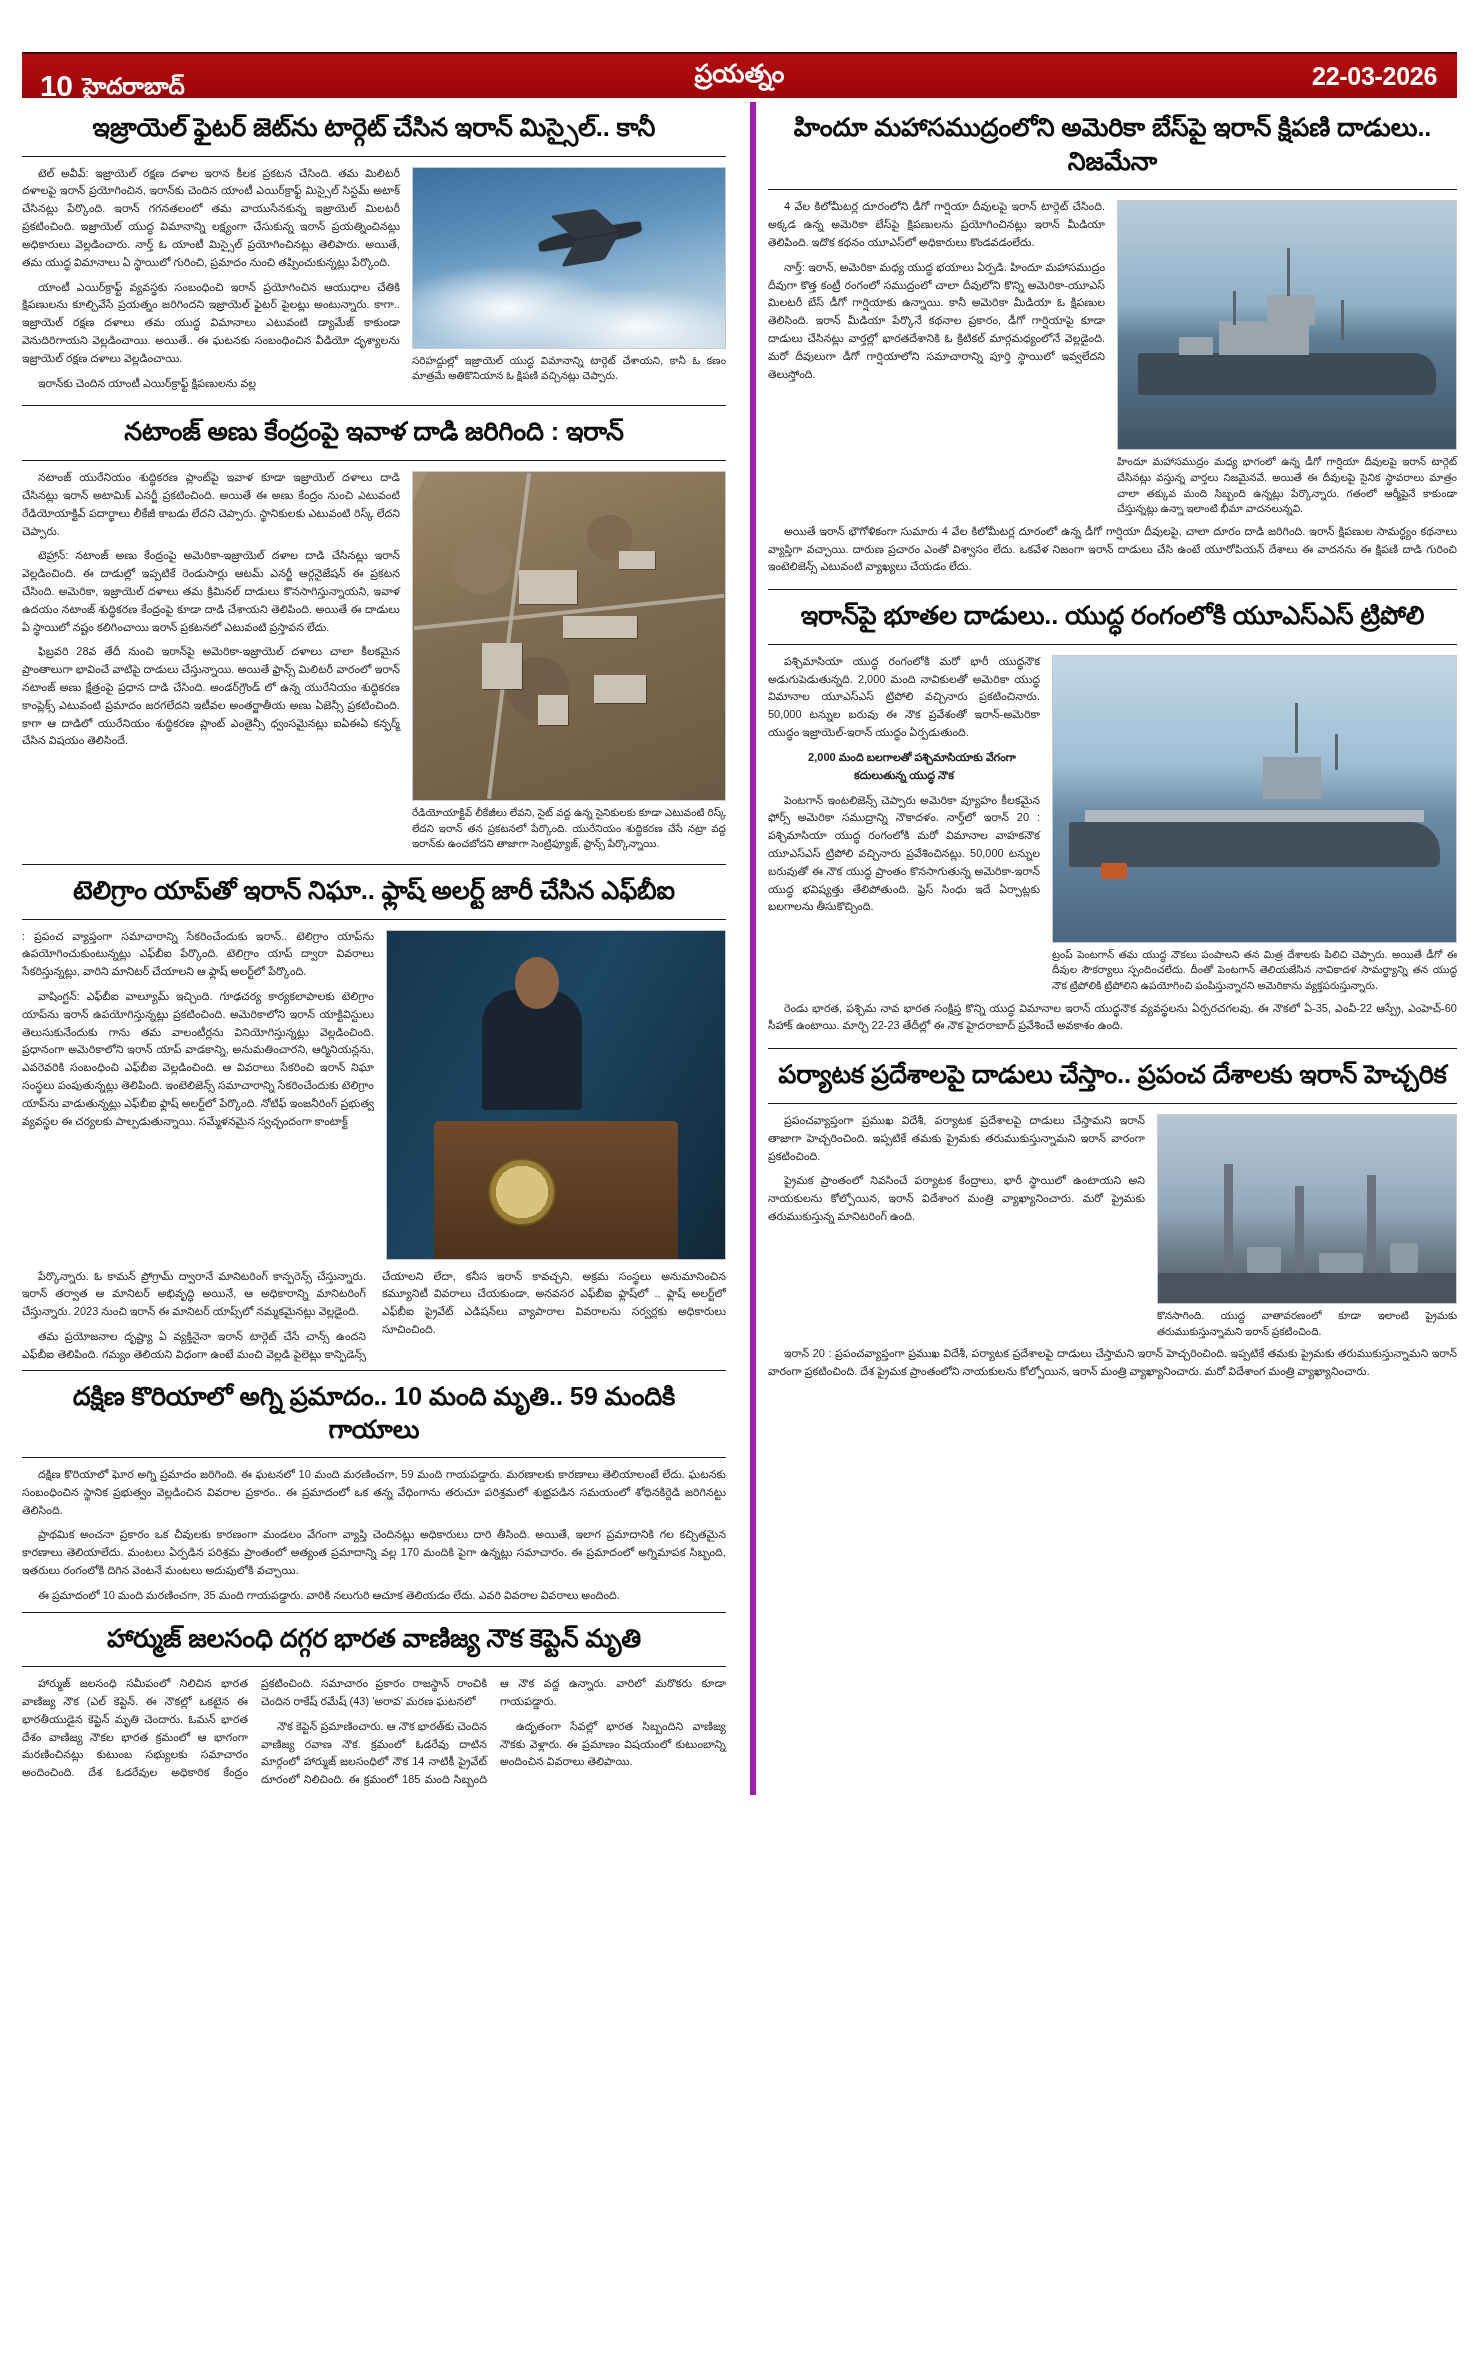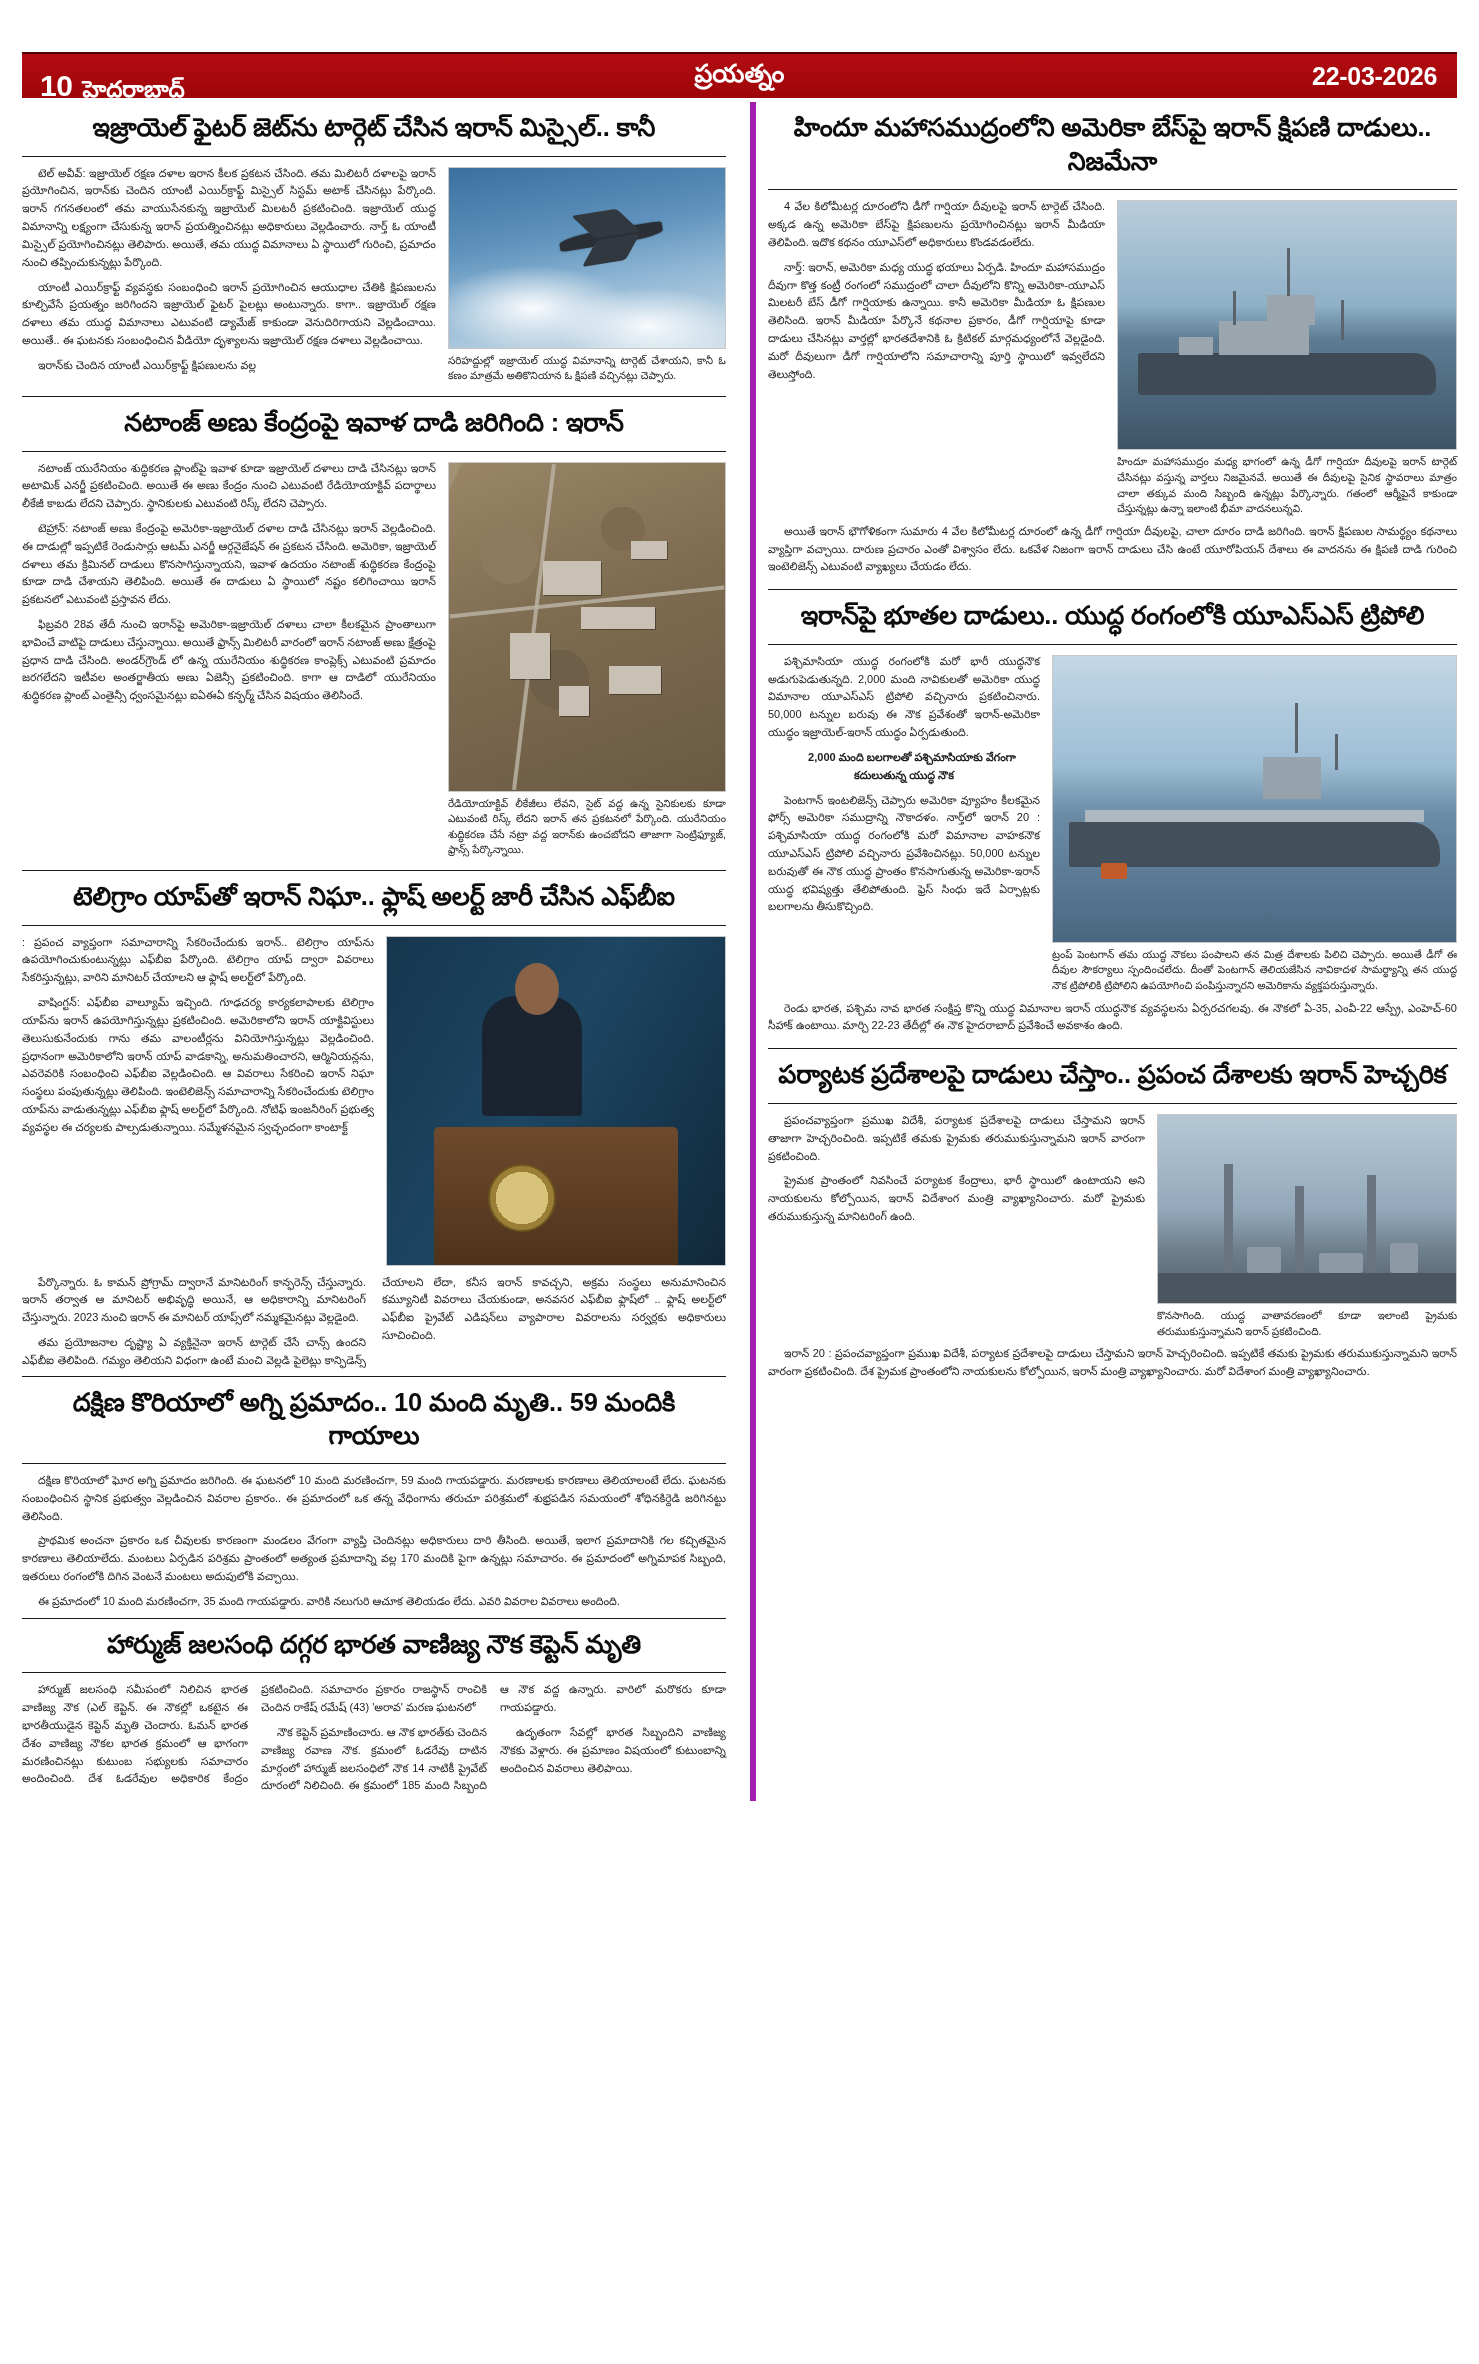--- a/index.html
+++ b/index.html
@@ -30,21 +30,21 @@
     background: #b00b10;
     background: linear-gradient(180deg,#b30d12 0%, #9e0508 100%);
     border-top: 2px solid #4a0406;
     display: flex;
     align-items: center;
     position: relative;
     color: #fff;
   }
   .mh-left {
     display: flex;
-    align-items: flex-end;
+    align-items: center;
     gap: 10px;
     padding-left: 18px;
     margin-top: 20px;
   }
   .mh-page-no {
     font-size: 30px;
     font-weight: bold;
     letter-spacing: -0.5px;
     line-height: 1;
   }
@@ -104,21 +104,21 @@
     font-size: 11px;
     line-height: 1.62;
     text-align: justify;
     margin: 0 0 7px 0;
     color: #1c1c1c;
     hyphens: auto;
   }
   .indent { text-indent: 16px; }
   .fig-wrap {
     float: right;
-    width: 278px;
+    width: 314px;
     margin: 2px 0 6px 12px;
   }
   .photo {
     width: 100%;
     display: block;
     border: 1px solid #c8c8c8;
     box-sizing: border-box;
   }
   .caption {
     font-size: 10.4px;

